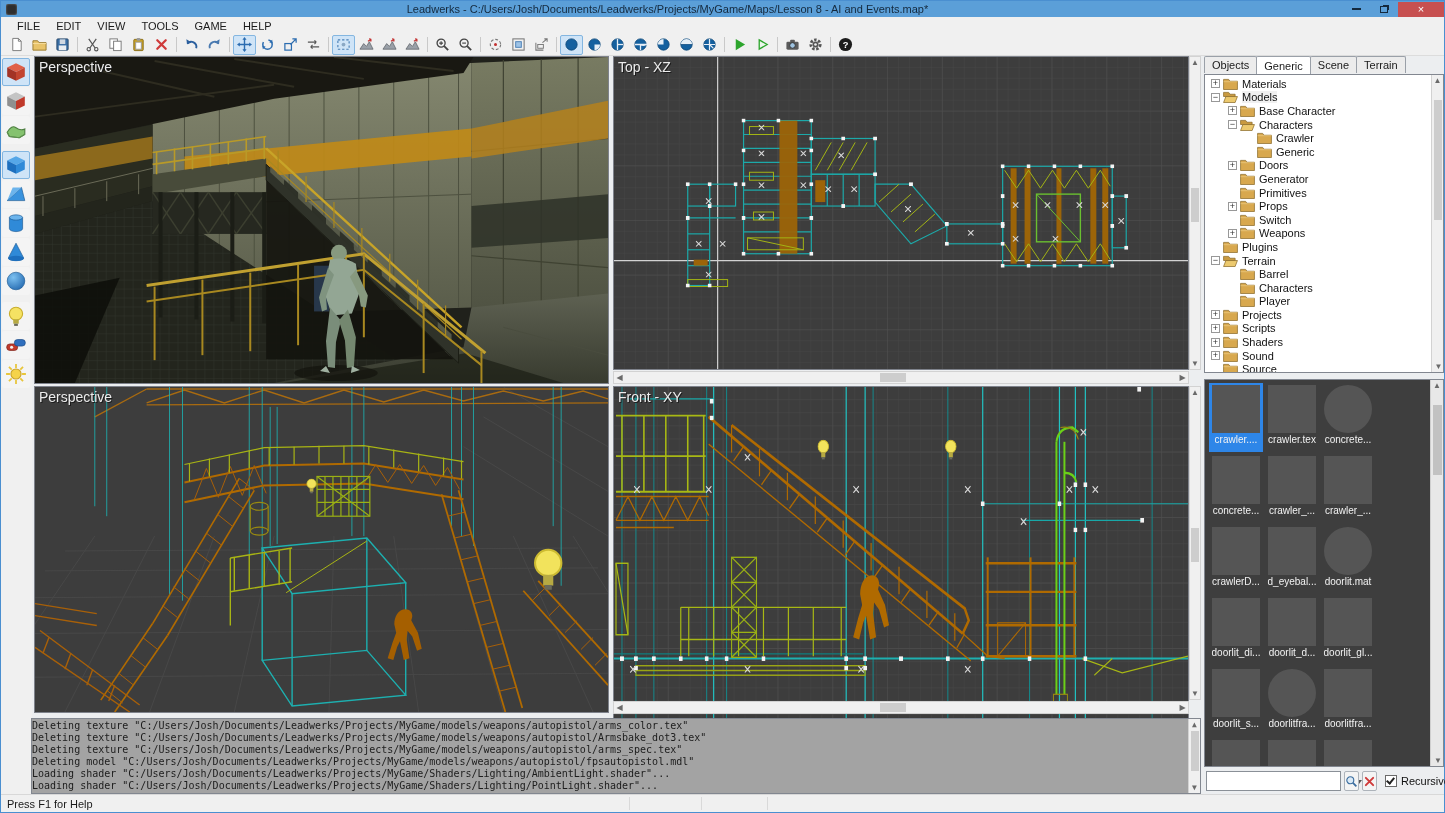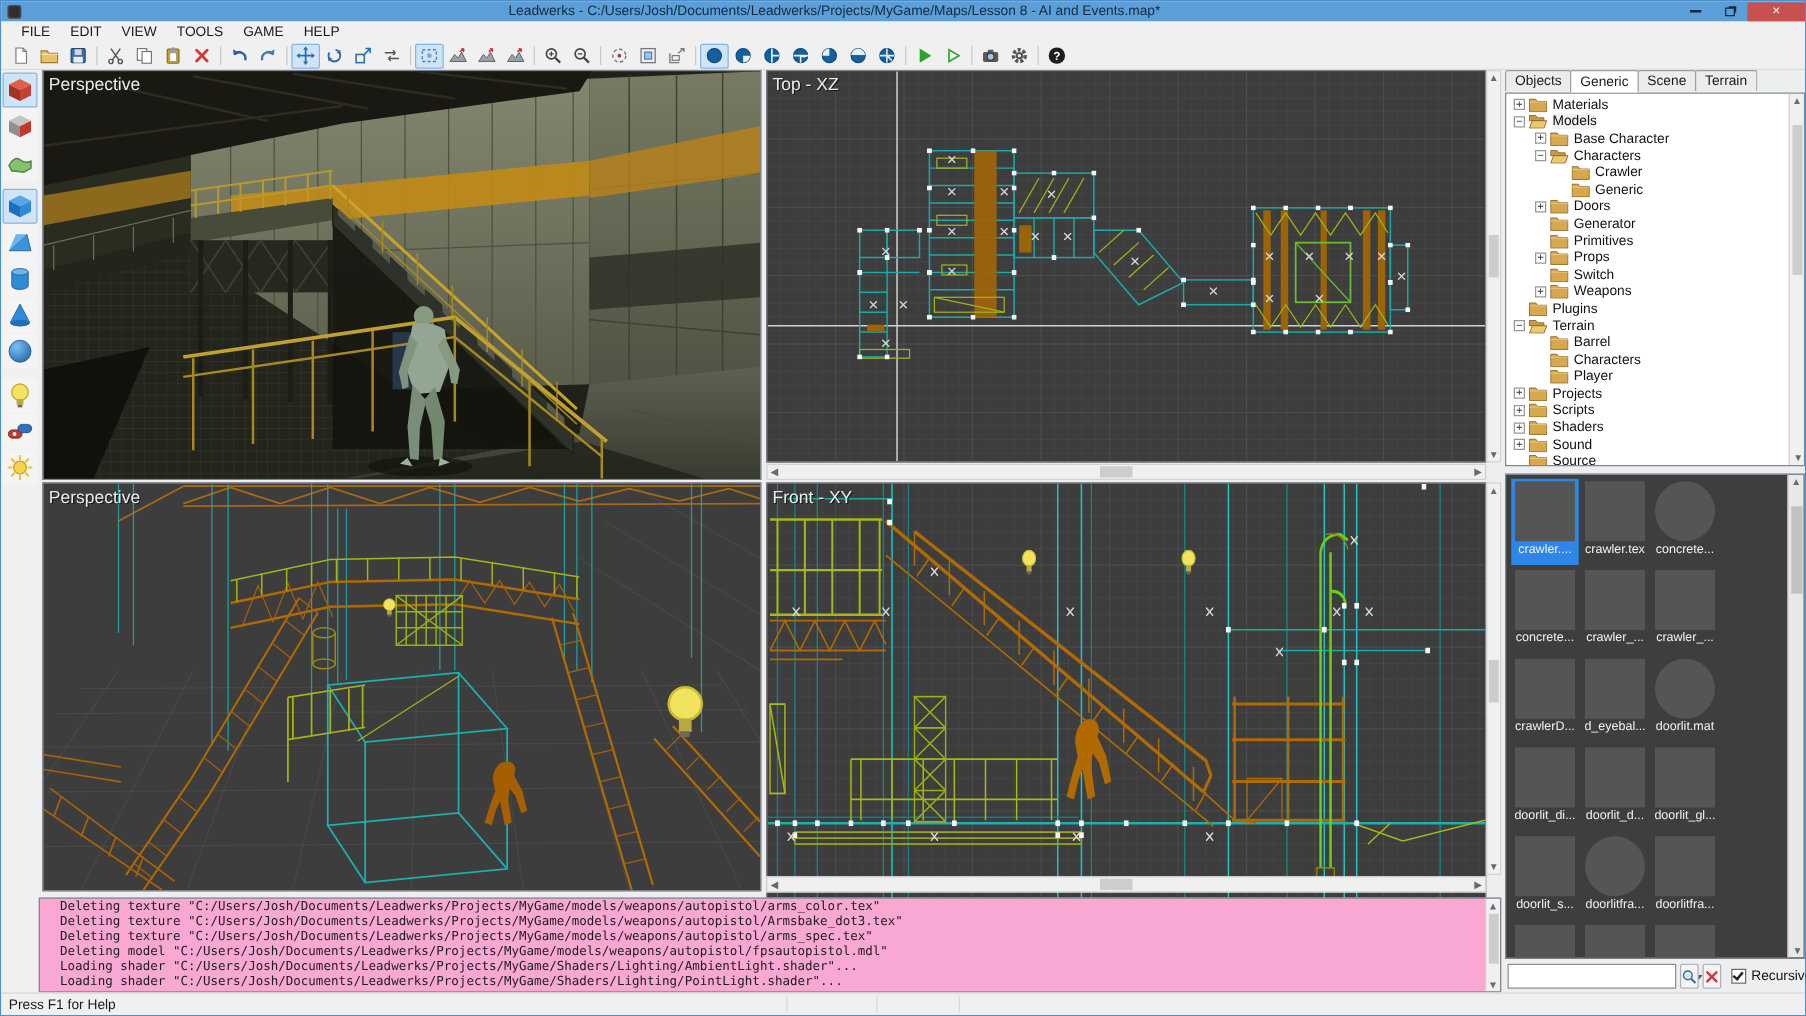--- a/index.html
+++ b/index.html
@@ -53,21 +53,21 @@
   .sb-arr{width:11px;height:11px;color:#6a6a6a;font-size:8px;line-height:11px;text-align:center;flex:0 0 auto}
   .hsb .sb-thumb{width:26px;height:9px;background:#cdcdcd;margin-left:255px}
   .hsb .sb-right{margin-left:auto}
   .vsb .sb-thumb{width:8px;height:34px;background:#cdcdcd;margin:2px auto}
   .vsb .sb-arr{width:100%}
   .vsb .sb-bot{position:absolute;bottom:0;left:0}
   #vsb-tr .sb-thumb{margin-top:120px}
   #vsb-br .sb-thumb{margin-top:130px}
 
   
-  .console{position:absolute;left:30px;top:662px;width:1170px;height:76px;background:#f9a8d4;border:1px solid #828790;font-family:"DejaVu Sans Mono",monospace;font-size:10px;color:#1c1c1c;padding:1px 2px 1px 16px;line-height:12px;overflow:hidden}
+  .console{position:absolute;left:30px;top:662px;width:1170px;height:76px;background:#a3a3a3;border:1px solid #828790;font-family:"DejaVu Sans Mono",monospace;font-size:10px;color:#1c1c1c;padding:1px 2px 1px 0;line-height:12px;overflow:hidden}
   .console .csb{position:absolute;right:0;top:0;bottom:0;width:12px;background:#f0f0f0;border-left:1px solid #d2d2d2}
   .console .csb .sb-thumb{width:8px;height:40px;background:#cdcdcd;margin:1px auto}
   .console-line{white-space:nowrap}
 
   
   .rpanel{position:absolute;left:1203px;top:0;width:240px;bottom:0;font-size:11px}
   .rp-tabs{position:absolute;top:0;left:0;right:0;height:18px;display:flex;align-items:flex-start}
   .tab{padding:2px 7px 2px;background:#ececec;border:1px solid #9aa0a8;border-bottom:none;border-radius:2px 2px 0 0;margin-right:-1px;color:#1a1a1a;position:relative}
   .tab.active{background:#fff;z-index:2;padding-top:3px;top:0px}
   .tree{position:absolute;top:18px;left:0;right:0;height:299px;background:#fff;border:1px solid #828790;overflow:hidden;padding-top:2px}

